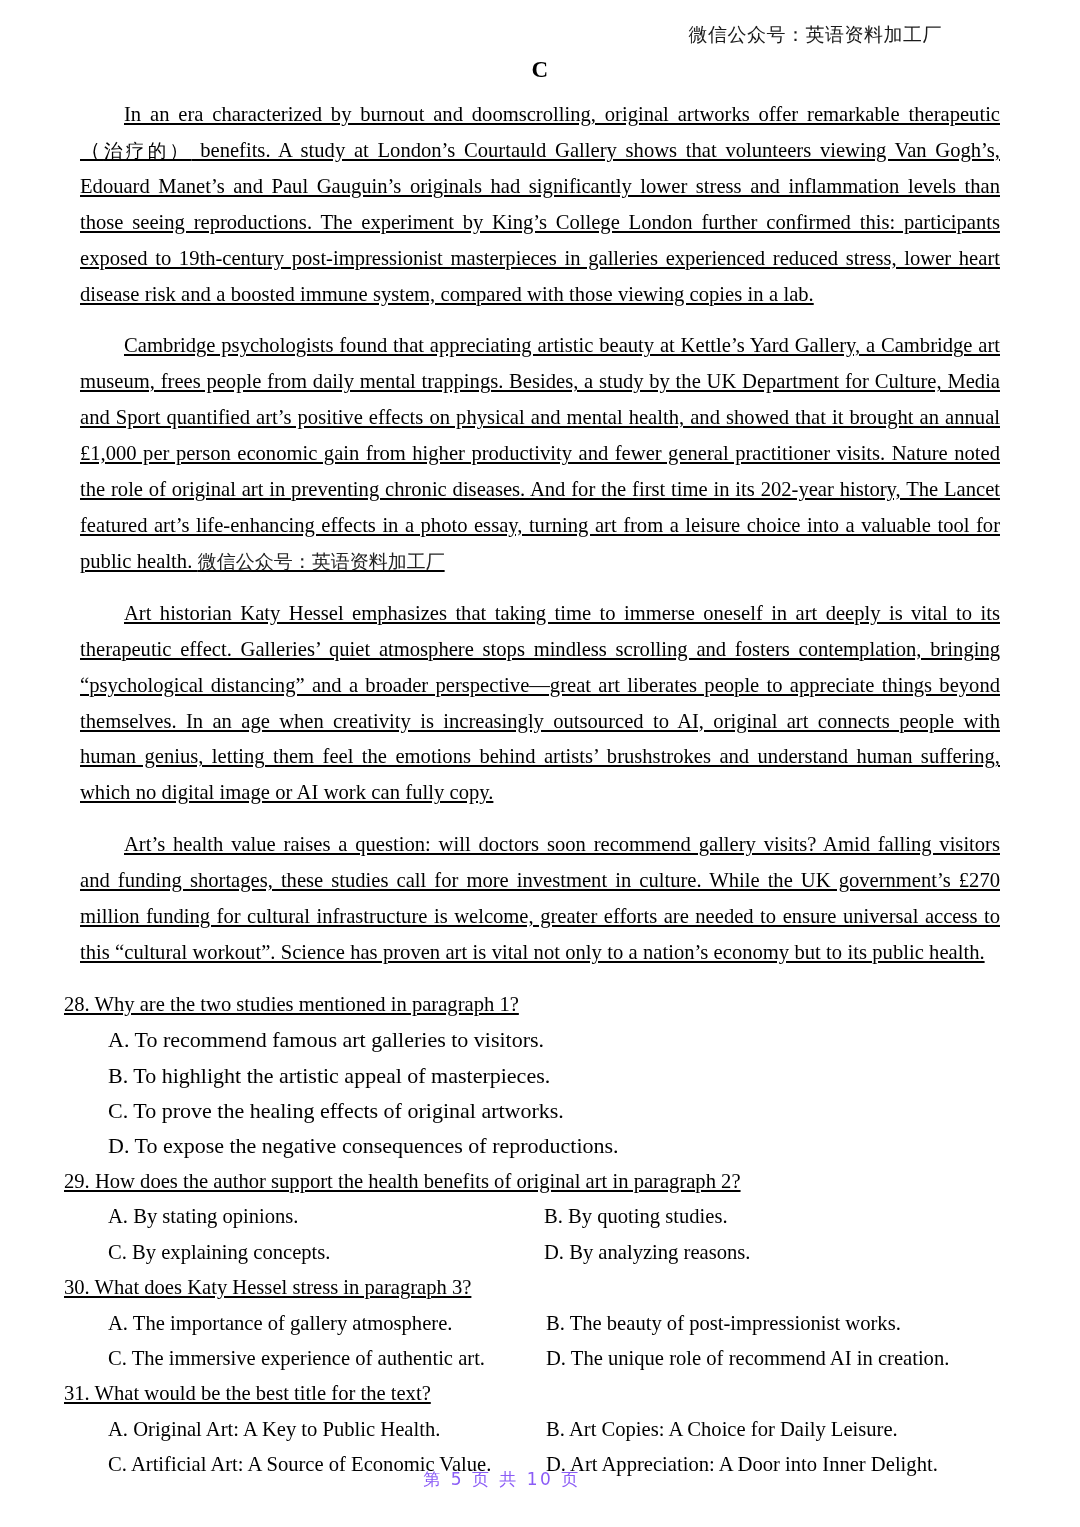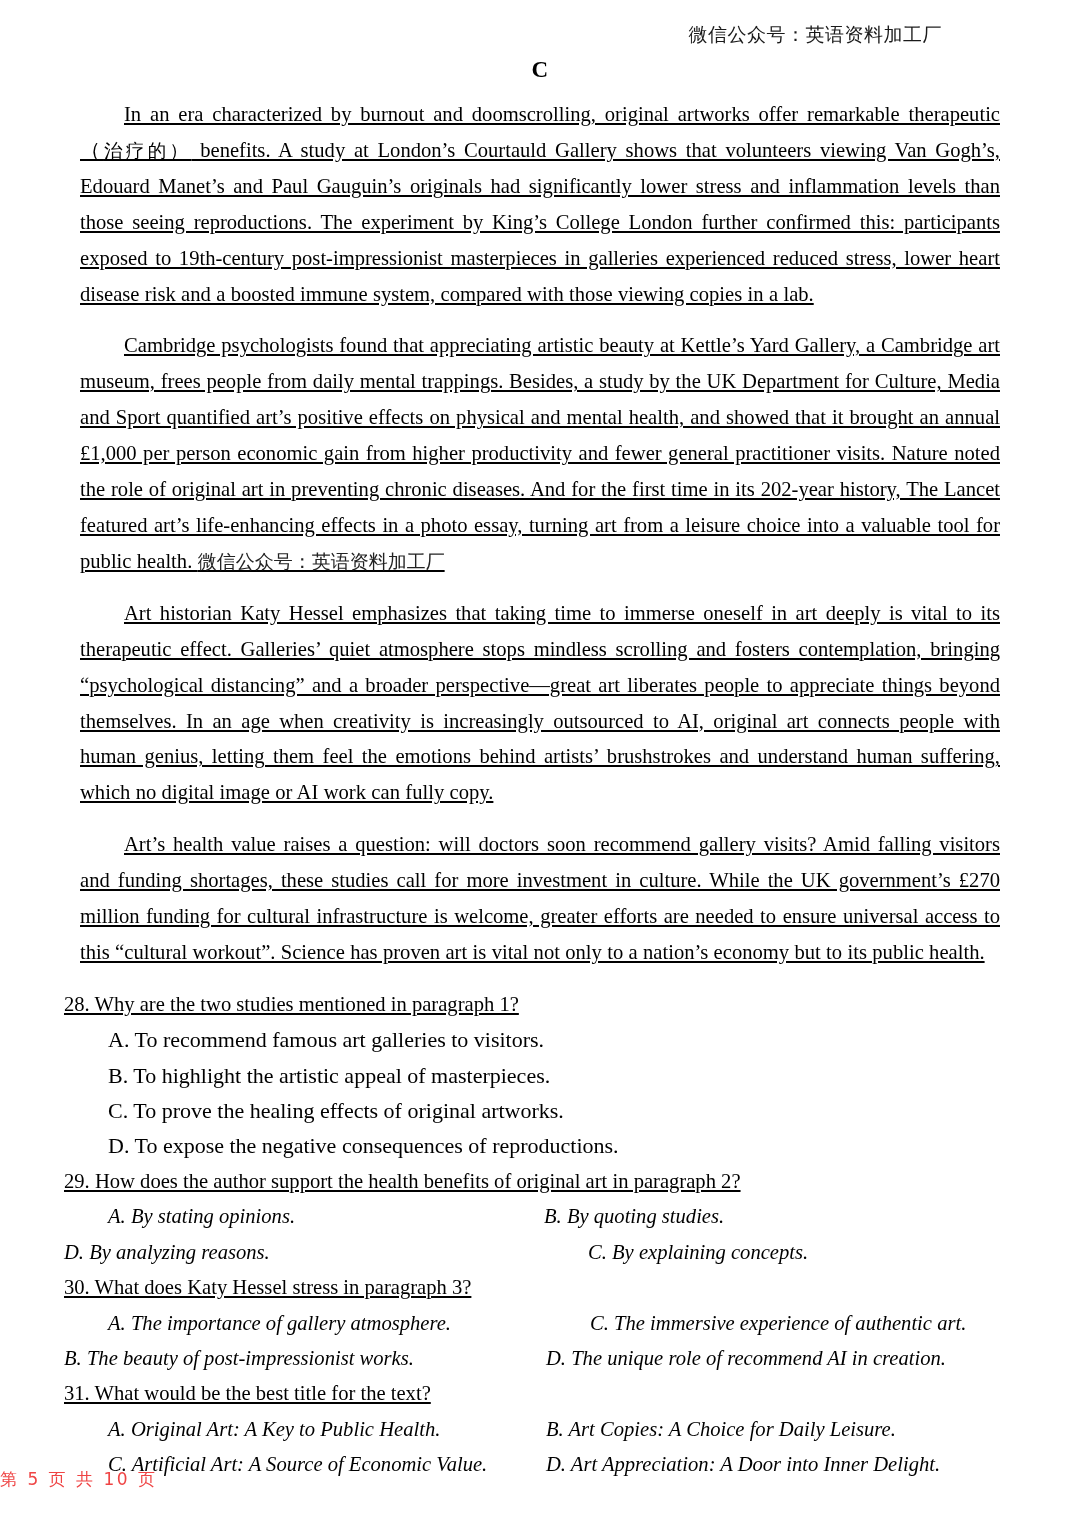--- a/index.html
+++ b/index.html
@@ -99,44 +99,44 @@
     font-size: 22px;
     line-height: 35.4px;
     padding-left: 44px;
   }
 
   .options-grid {
     display: grid;
     grid-template-columns: 480px auto;
     font-size: 20.6px;
     line-height: 35.4px;
-    font-style: italic;
   }
   .options-grid .opt {
     padding-left: 44px;
     white-space: nowrap;
   }
   .options-grid .opt.col-b {
     padding-left: 0px;
   }
 
   
   .options-grid.tight {
     grid-template-columns: 482px auto;
   }
 
   
   .footer {
     position: absolute;
     left: 0;
     right: 0;
     top: 1468px;
+    text-align: center;
     font-family: "DejaVu Sans", "Liberation Sans", sans-serif;
     font-size: 17px;
-    color: #ef4444;
+    color: #8b5cf6;
     letter-spacing: 2.5px;
   }
 </style>
 </head>
 <body>
 
 <div class="page">
 
   <div class="header-watermark">微信公众号：英语资料加工厂</div>
 
@@ -162,31 +162,31 @@
           <div class="option-row">C. To prove the healing effects of original artworks.</div>
           <div class="option-row">D. To expose the negative consequences of reproductions.</div>
         </div>
       </div>
 
       <div class="question-block">
         <div class="question-stem">29. How does the author support the health benefits of original art in paragraph 2?</div>
         <div class="options-grid">
           <div class="opt">A. By stating opinions.</div>
           <div class="opt col-b">B. By quoting studies.</div>
+          <div class="opt">C. By explaining concepts.</div>
           <div class="opt col-b">D. By analyzing reasons.</div>
-          <div class="opt">C. By explaining concepts.</div>
         </div>
       </div>
 
       <div class="question-block">
         <div class="question-stem">30. What does Katy Hessel stress in paragraph 3?</div>
         <div class="options-grid tight">
           <div class="opt">A. The importance of gallery atmosphere.</div>
+          <div class="opt col-b">B. The beauty of post-impressionist works.</div>
           <div class="opt">C. The immersive experience of authentic art.</div>
-          <div class="opt col-b">B. The beauty of post-impressionist works.</div>
           <div class="opt col-b">D. The unique role of recommend AI in creation.</div>
         </div>
       </div>
 
       <div class="question-block">
         <div class="question-stem">31. What would be the best title for the text?</div>
         <div class="options-grid tight">
           <div class="opt">A. Original Art: A Key to Public Health.</div>
           <div class="opt col-b">B. Art Copies: A Choice for Daily Leisure.</div>
           <div class="opt">C. Artificial Art: A Source of Economic Value.</div>

